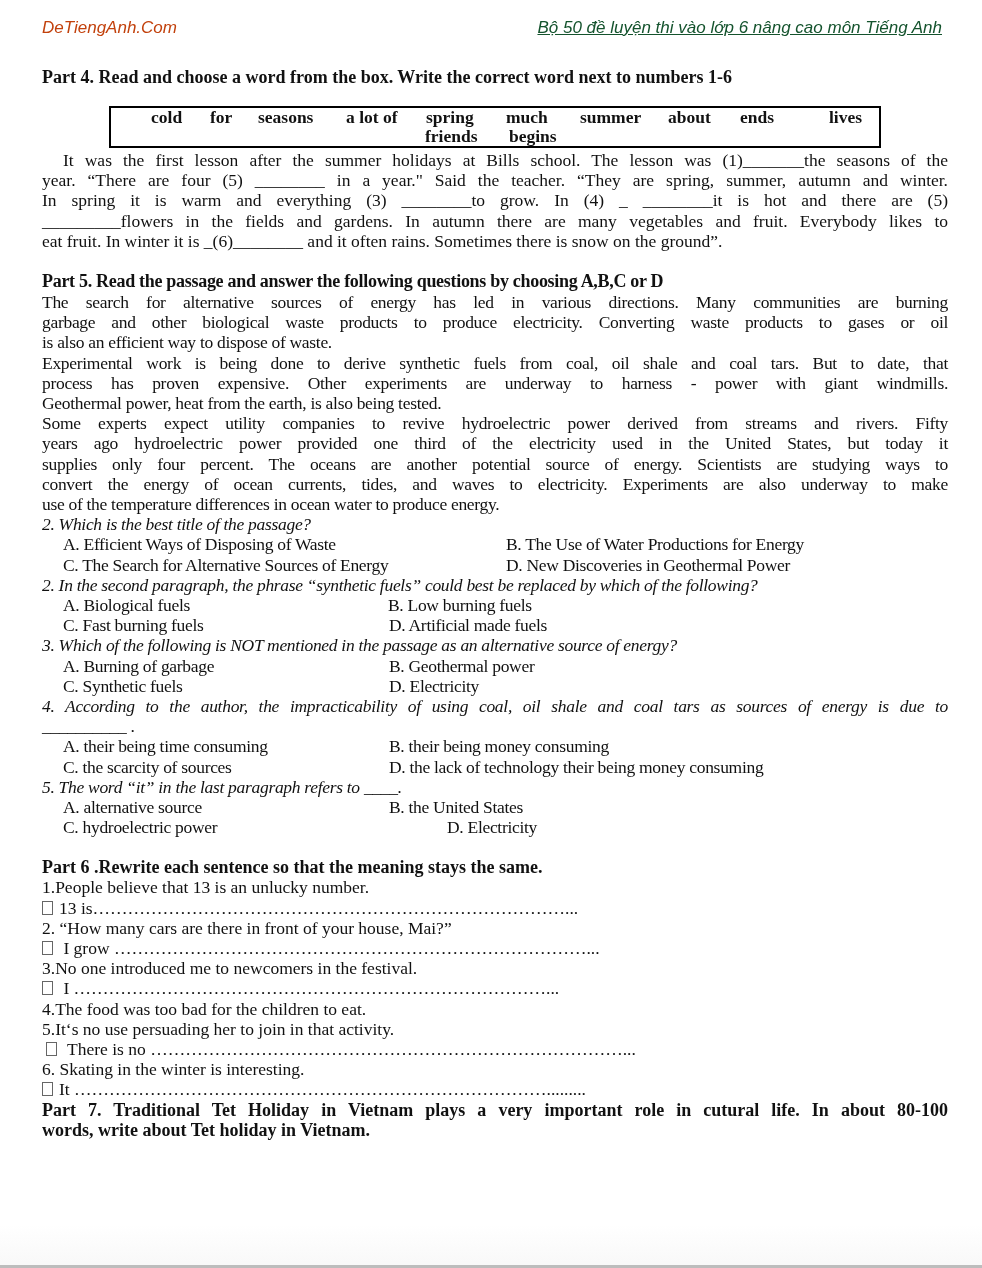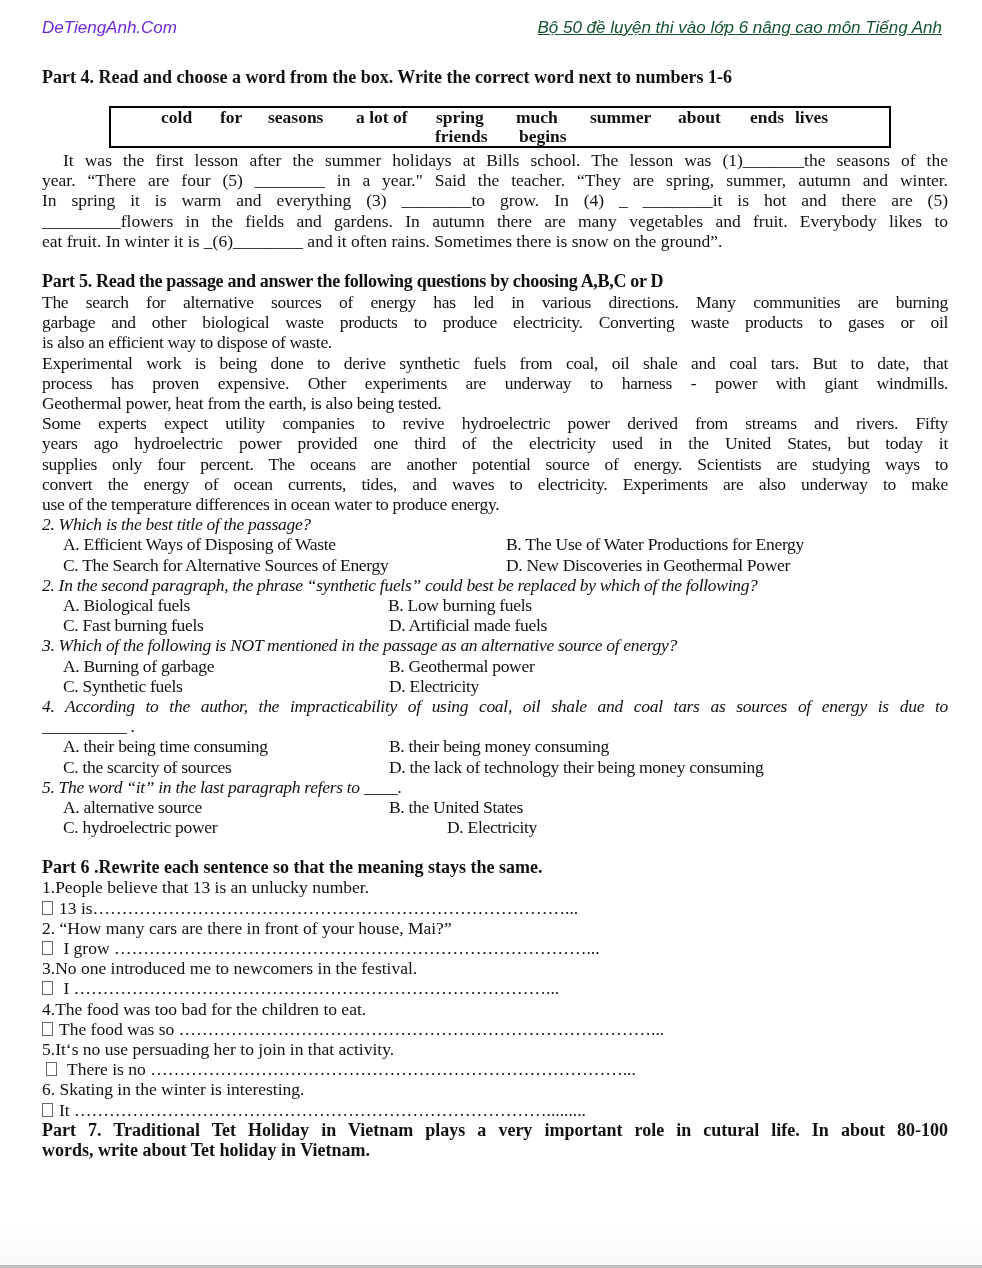--- a/index.html
+++ b/index.html
@@ -6,36 +6,36 @@
   body {
     width: 982px; height: 1268px; position: relative; overflow: hidden;
     background: linear-gradient(to bottom, #ffffff 0px, #ffffff 1225px, #f9f9f9 1262px);
     font-family: "Liberation Serif", "DejaVu Serif", serif;
     color: #111;
   }
   .page-bottom-rule { position: absolute; left: 0; right: 0; top: 1265px; height: 3px; background: #bdbdbd; }
   .header-left {
     position: absolute; left: 42px; top: 18px;
     font-family: "Liberation Sans", "DejaVu Sans", sans-serif;
-    font-style: italic; font-size: 17px; color: #6d28d9;
+    font-style: italic; font-size: 17px; color: #c2410c;
   }
   .header-right {
     position: absolute; right: 40px; top: 18px;
     font-family: "Liberation Sans", "DejaVu Sans", sans-serif;
     font-style: italic; font-size: 17px; color: #14532d; text-decoration: underline;
   }
   .content { position: absolute; left: 42px; top: 66px; width: 906px; }
   .line { font-size: 17.5px; line-height: 20.2px; white-space: nowrap; }
   .just { text-align: justify; text-align-last: justify; white-space: normal; }
   .ital { font-style: italic; }
   .cond { letter-spacing: -0.3px; }
   .part-title { font-weight: bold; font-size: 18px; line-height: 22px; }
   .word-box {
     margin: 18px 0 2px 67px; width: 768px; border: 2px solid #000;
-    font-weight: bold; font-size: 17.5px; line-height: 19px; padding: 0 0 0 10px;
+    font-weight: bold; font-size: 17.5px; line-height: 19px; padding: 0 0 0 0;
   }
   .word-box .row { position: relative; height: 19px; }
   .word-box .w { position: absolute; top: 0; }
   .opts { position: relative; height: 20.2px; font-size: 17.5px; line-height: 20.2px; white-space: nowrap; }
   .opts span { position: absolute; top: 0; }
   .arrow-box { display: inline-block; width: 9px; height: 12px; border: 1px solid #666; margin-right: 6px; vertical-align: -1px; }
 </style>
 </head>
 <body>
 
@@ -49,21 +49,21 @@
     <div class="row">
       <span class="w" style="left:40px">cold</span>
       <span class="w" style="left:99px">for</span>
       <span class="w" style="left:147px">seasons</span>
       <span class="w" style="left:235px">a lot of</span>
       <span class="w" style="left:315px">spring</span>
       <span class="w" style="left:395px">much</span>
       <span class="w" style="left:469px">summer</span>
       <span class="w" style="left:557px">about</span>
       <span class="w" style="left:629px">ends</span>
-      <span class="w" style="left:674px">lives</span>
+      <span class="w" style="left:718px">lives</span>
     </div>
     <div class="row">
       <span class="w" style="left:314px">friends</span>
       <span class="w" style="left:398px">begins</span>
     </div>
   </div>
   <div>
     <div class="line just" style="text-indent:21px">It was the first lesson after the summer holidays at Bills school. The lesson was (1)_______the seasons of the</div>
     <div class="line just">year. “There are four (5) ________ in a year." Said the teacher. “They are spring, summer, autumn and winter.</div>
     <div class="line just">In spring it is warm and everything (3) ________to grow. In (4) _ ________it is hot and there are (5)</div>
@@ -153,21 +153,20 @@
 
   <div class="part-title" style="line-height:20px">Part 6 .Rewrite each sentence so that the meaning stays the same.</div>
   <div>
     <div class="line">1.People believe that 13 is an unlucky number.</div>
     <div class="line"><span class="arrow-box"></span><span>13 is………………………………………………………………………...</span></div>
     <div class="line">2. “How many cars are there in front of your house, Mai?”</div>
     <div class="line"><span class="arrow-box"></span><span> I grow ………………………………………………………………………...</span></div>
     <div class="line">3.No one introduced me to newcomers in the festival.</div>
     <div class="line"><span class="arrow-box"></span><span> I ………………………………………………………………………...</span></div>
     <div class="line">4.The food was too bad for the children to eat.</div>
-    <div class="line"><span class="arrow-box"></span><span>The food was so ………………………………………………………………………...</span></div>
     <div class="line">5.It‘s no use persuading her to join in that activity.</div>
     <div class="line" style="padding-left:4px"><span class="arrow-box"></span><span> There is no ………………………………………………………………………...</span></div>
     <div class="line">6. Skating in the winter is interesting.</div>
     <div class="line"><span class="arrow-box"></span><span>It ……………………………………………………………………….........</span></div>
   </div>
 
   <div class="part-title just" style="line-height:20px">Part 7. Traditional Tet Holiday in Vietnam plays a very important role in cutural life. In about 80-100</div>
   <div class="part-title" style="line-height:20px">words, write about Tet holiday in Vietnam.</div>
 </div>
 

